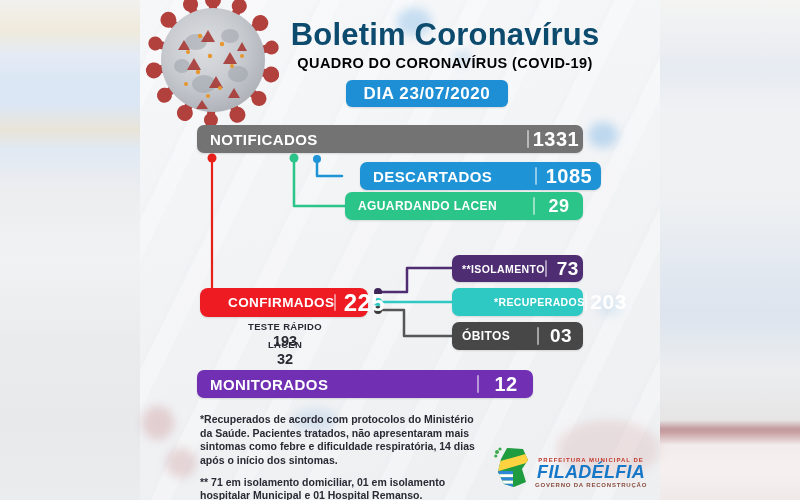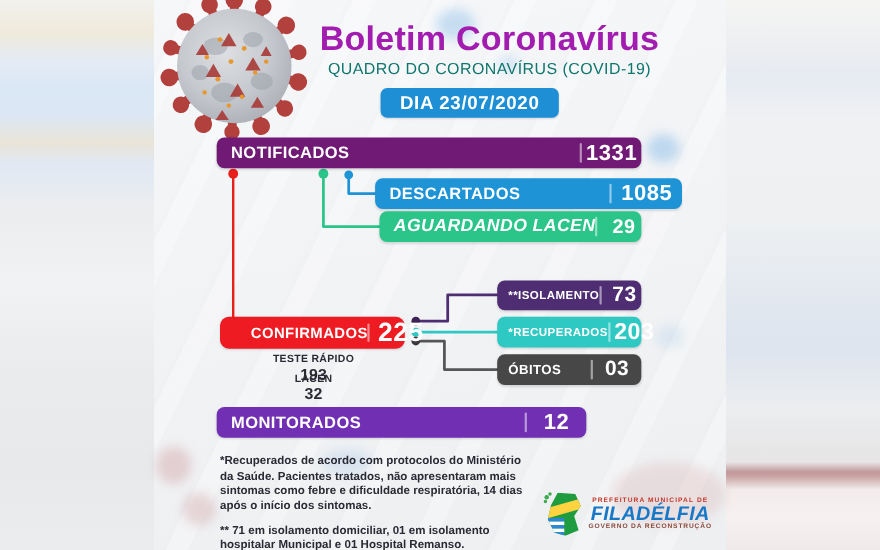--- a/index.html
+++ b/index.html
@@ -27,55 +27,55 @@
   .splat-2 { left:452px; top:50px; width:20px; height:16px; background:#a9cdec; opacity:.4; }
   .splat-3 { left:588px; top:122px; width:30px; height:26px; background:#7fb7e6; opacity:.45; }
   .splat-4 { left:292px; top:408px; width:46px; height:24px; background:#aecbe8; opacity:.35; }
   .splat-5 { left:142px; top:406px; width:32px; height:34px; background:#c98f92; opacity:.35; }
   .splat-6 { left:166px; top:448px; width:30px; height:30px; background:#c48a8d; opacity:.3; }
   .splat-7 { left:556px; top:420px; width:104px; height:58px; background:#dab0b0; opacity:.3; }
   .splat-8 { left:596px; top:296px; width:26px; height:20px; background:#9cc4e8; opacity:.25; }
 
   
   .title { position:absolute; left:245px; top:17px; width:400px; text-align:center;
-    font-size:31px; font-weight:bold; color:#a21caf; letter-spacing:.2px; }
+    font-size:31px; font-weight:bold; color:#0c4a6e; letter-spacing:.2px; }
   .subtitle { position:absolute; left:245px; top:55px; width:400px; text-align:center;
-    font-size:14.5px; font-weight:normal; color:#0f766e; letter-spacing:.4px; }
+    font-size:14.5px; font-weight:bold; color:#000000; letter-spacing:.4px; }
   .date-badge { position:absolute; left:346px; top:80px; width:162px; height:27px;
     background:#1e8fd5; border-radius:6px; display:flex; align-items:center; justify-content:center;
     color:#fff; font-weight:bold; font-size:17px; letter-spacing:.6px; box-shadow:0 1px 2px rgba(0,0,0,.12); }
 
   
   .bar { position:absolute; display:flex; align-items:center; border-radius:7px;
     color:#fff; font-weight:bold; box-shadow:0 1px 2px rgba(0,0,0,.12); }
   .bar .lbl { flex:1; padding-left:13px; letter-spacing:.4px; white-space:nowrap; }
   .bar .sep { flex:none; width:2px; height:62%; background:rgba(255,255,255,.5); border-radius:1px; }
   .bar .val { flex:none; text-align:center; letter-spacing:.5px; }
 
-  #bar-notificados { left:197px; top:125px; width:386px; height:28px; background:#701a75; }
+  #bar-notificados { left:197px; top:125px; width:386px; height:28px; background:#737373; }
   #bar-notificados .lbl { font-size:15px; }
   #bar-notificados .val { width:54px; font-size:20px; }
 
-  #bar-descartados { left:341px; top:162px; width:279px; height:28px; background:#1e93d6; }
+  #bar-descartados { left:360px; top:162px; width:241px; height:28px; background:#1e93d6; }
   #bar-descartados .lbl { font-size:15px; }
   #bar-descartados .val { width:64px; font-size:20px; }
 
   #bar-aguardando { left:345px; top:192px; width:238px; height:28px; background:#2bc489; }
-  #bar-aguardando .lbl { font-size:16px;font-style:italic; }
+  #bar-aguardando .lbl { font-size:12px; }
   #bar-aguardando .val { width:48px; font-size:18px; }
 
   #bar-confirmados { left:200px; top:288px; width:168px; height:29px; background:#ee1b23; border-radius:8px; }
   #bar-confirmados .lbl { font-size:13.5px;padding-left:28px; }
   #bar-confirmados .val { width:56px; font-size:24px; }
 
   #bar-isolamento { left:452px; top:255px; width:131px; height:27px; background:#4e2d72; }
   #bar-isolamento .lbl { font-size:10.5px; padding-left:10px; }
   #bar-isolamento .val { width:42px; font-size:19px; }
 
-  #bar-recuperados { left:452px; top:288px; width:131px; height:28px; background:#2fc9c4; }
+  #bar-recuperados { left:452px; top:288px; width:131px; height:28px; background:#2fc9c4;padding-left:32px; }
   #bar-recuperados .lbl { font-size:10.5px; padding-left:10px; }
   #bar-recuperados .val { width:44px; font-size:21px; }
 
   #bar-obitos { left:452px; top:322px; width:131px; height:28px; background:#474747; }
   #bar-obitos .lbl { font-size:12px; padding-left:10px; }
   #bar-obitos .val { width:44px; font-size:19px; }
 
   #bar-monitorados { left:197px; top:370px; width:336px; height:28px; background:#7130b4; }
   #bar-monitorados .lbl { font-size:15px; }
   #bar-monitorados .val { width:54px; font-size:20px; }
@@ -91,21 +91,21 @@
 
   
   .connectors { position:absolute; inset:0; pointer-events:none; }
 
   
   .footnotes { position:absolute; left:200px; top:413px; width:278px;
     color:#2a2a35; font-weight:bold; font-size:10.5px; line-height:1.3; }
   .footnotes p + p { margin-top:8px; }
 
   
-  .logo { position:absolute; left:494px; top:446px; display:flex; align-items:center; gap:5px; }
+  .logo { position:absolute; left:494px; top:446px; display:flex; align-items:flex-end; gap:5px; }
   .logo-text { display:flex; flex-direction:column; align-items:center; }
   .logo-l1 { font-size:6px; color:#c0392b; letter-spacing:1px; font-weight:bold; white-space:nowrap; }
   .logo-name { font-size:18px; color:#1778c8; font-style:italic; font-weight:bold; letter-spacing:.3px; line-height:1.05; }
   .logo-l3 { font-size:6px; color:#8a4a3c; letter-spacing:.8px; font-weight:bold; white-space:nowrap; }
 </style>
 </head>
 <body>
 
 <div class="canvas">
 

